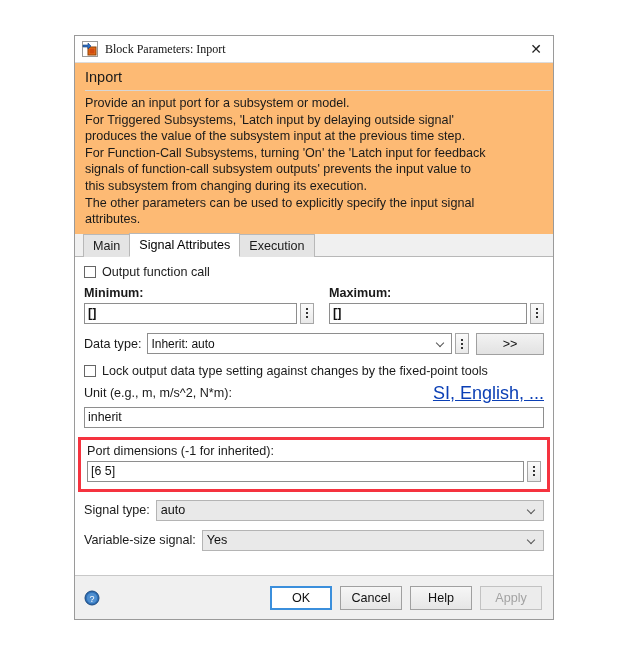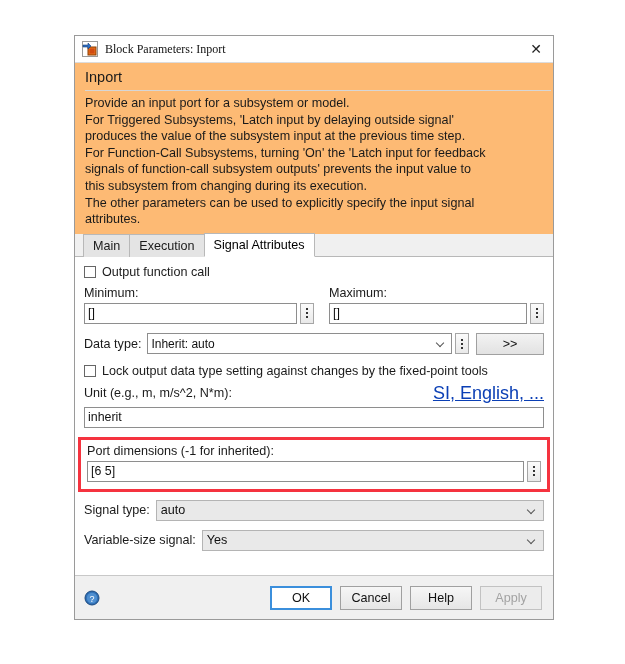--- a/index.html
+++ b/index.html
@@ -132,21 +132,21 @@
   .checkrow { display: flex; align-items: center; margin: 2px 0 7px 0; }
   .cbx {
     width: 12px; height: 12px;
     border: 1px solid #666;
     background: #fff;
     margin-right: 6px;
     flex: none;
     box-sizing: border-box;
   }
 
-  .twocol { display: flex; gap: 0; }
+  .twocol { display: flex; gap: 0; font-weight: bold; }
   .col { width: 50%; box-sizing: border-box; }
   .col.right { padding-left: 15px; }
 
   .fieldlabel { font-size: 12.6px; color:#1a1a1a; margin-bottom: 3px; }
 
   .inputwrap { display: flex; align-items: stretch; }
   .txt {
     flex: 1;
     height: 21px;
     border: 1px solid #8e8e8e;
@@ -308,22 +308,22 @@
 produces the value of the subsystem input at the previous time step.
 For Function-Call Subsystems, turning 'On' the 'Latch input for feedback
 signals of function-call subsystem outputs' prevents the input value to
 this subsystem from changing during its execution.
 The other parameters can be used to explicitly specify the input signal
 attributes.</div>
   </div>
 
   <div class="tabstrip">
     <div class="tab">Main</div>
+    <div class="tab active">Signal Attributes</div>
     <div class="tab">Execution</div>
-    <div class="tab active">Signal Attributes</div>
   </div>
 
   <div class="form">
 
     <div class="checkrow">
       <span class="cbx"></span>
       <span class="lbl">Output function call</span>
     </div>
 
     <div class="twocol">

